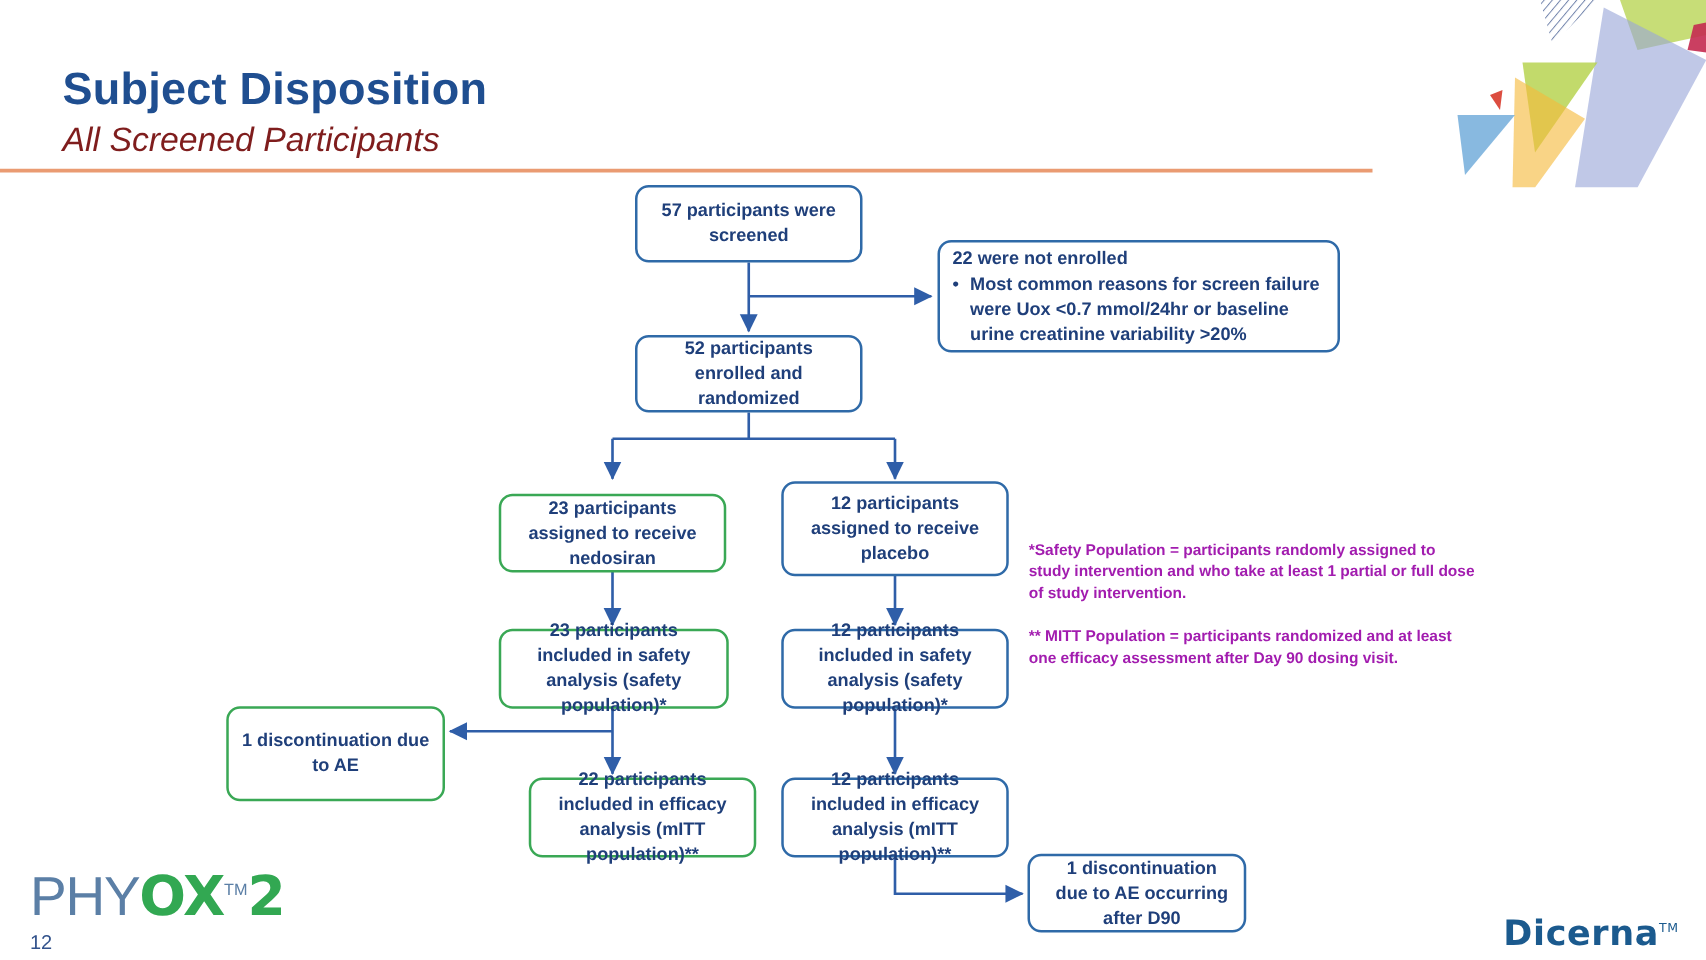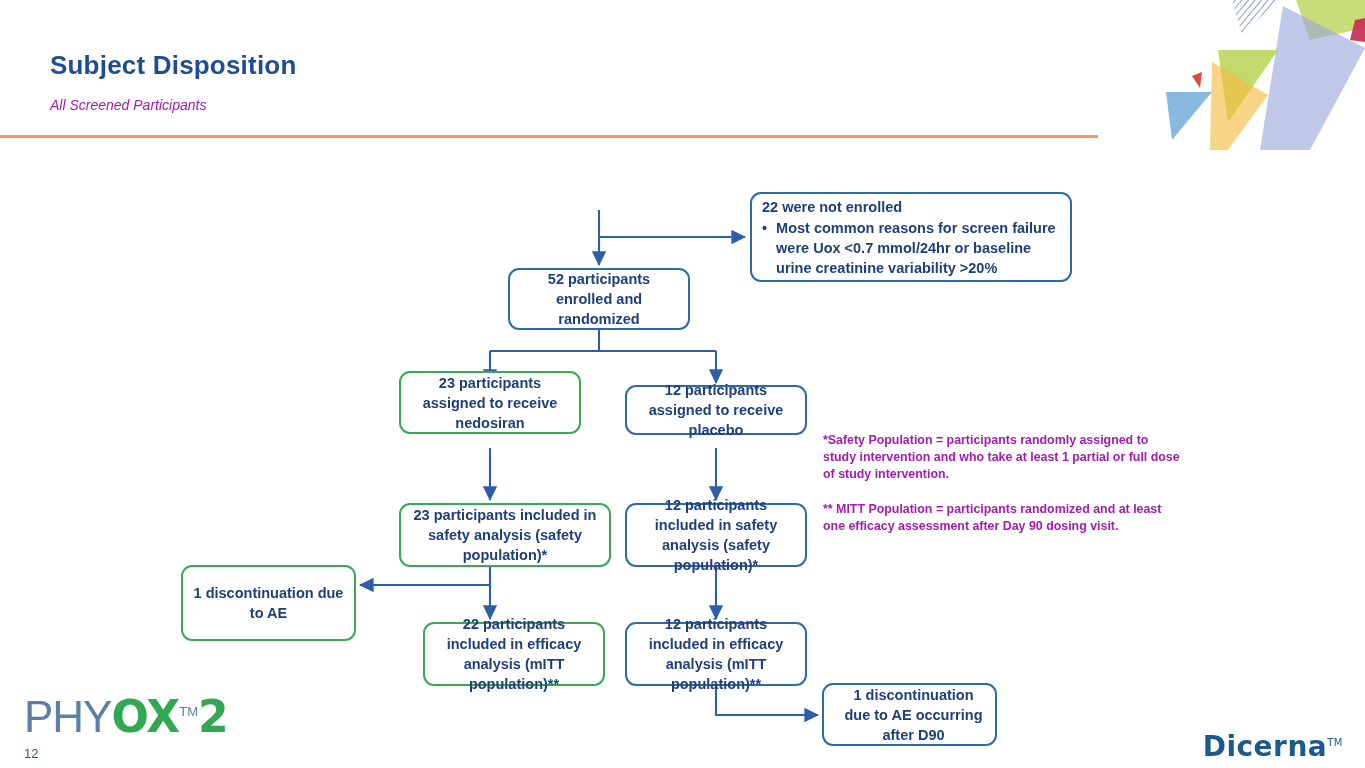--- a/index.html
+++ b/index.html
@@ -6,25 +6,25 @@
   body{
     width:1365px;height:768px;position:relative;overflow:hidden;
     background:#ffffff;
     font-family:"Liberation Sans", sans-serif;
   }
   .slide{position:absolute;inset:0;}
 
   
   .hdr-title{
     position:absolute;left:50px;top:50px;
-    font-size:26px;font-weight:bold;color:#1f4e90;letter-spacing:.2px;
+    font-size:36px;font-weight:bold;color:#1f4e90;letter-spacing:.2px;
   }
   .hdr-sub{
     position:absolute;left:50px;top:97px;
-    font-size:14px;font-style:italic;color:#a21caf;
+    font-size:27px;font-style:italic;color:#7f1d1d;
   }
   .hdr-rule{
     position:absolute;left:0;top:135px;width:1098px;height:3px;
     background:#ea9b72;
   }
 
   
   .deco{position:absolute;right:0;top:0;width:215px;height:150px;}
 
   
@@ -50,21 +50,21 @@
     position:absolute;color:#a21caf;font-size:12.4px;font-weight:bold;
     line-height:17px;white-space:pre-line;
   }
 
   
   .phyox{position:absolute;left:24px;top:690px;
     font-size:44px;line-height:44px;letter-spacing:-1px;white-space:nowrap;}
   .phyox .p1{color:#5b7fa6;font-weight:300;font-family:Liberation Sans, sans-serif;}
   .phyox .p2{color:#32a852;font-weight:bold;font-family:"DejaVu Sans",sans-serif;}
   .phyox .tm{font-size:13px;vertical-align:super;color:#5b7fa6;font-weight:normal;letter-spacing:0;}
-  .pagenum{position:absolute;left:24px;top:746px;font-size:13px;color:#33538c;}
+  .pagenum{position:absolute;left:24px;top:746px;font-size:16px;color:#33538c;}
   .dicerna{position:absolute;right:22px;top:730px;
     font-size:28px;font-weight:bold;color:#1b5a8e;letter-spacing:.5px;
     font-family:"DejaVu Sans",sans-serif;}
   .dicerna .tm{font-size:10px;vertical-align:super;font-weight:normal;}
 </style>
 </head>
 <body>
 
 <div class="slide">
 
@@ -110,44 +110,47 @@
 
       <path d="M490,567 L490,619" marker-end="url(#ah)"></path>
       <path d="M490,585 L360,585" marker-end="url(#ah)"></path>
 
       <path d="M716,567 L716,619" marker-end="url(#ah)"></path>
 
       <path d="M716,686 L716,715 L818,715" marker-end="url(#ah)"></path>
     </g>
   </svg>
 
+  <div class="box" style="left:508px;top:148px;width:182px;height:62px;">
+    <span class="inner">57 participants were screened</span>
+  </div>
 
   <div class="box left-align" style="left:750px;top:192px;width:322px;height:90px;">
     <div class="inner">
       <div>22 were not enrolled</div>
       <div class="bullet-row">
         <span class="bullet-dot">•</span>
         <span class="bullet-txt">Most common reasons for screen failure were Uox &lt;0.7 mmol/24hr or baseline urine creatinine variability &gt;20%</span>
       </div>
     </div>
   </div>
 
   <div class="box" style="left:508px;top:268px;width:182px;height:62px;">
     <span class="inner">52 participants enrolled and randomized</span>
   </div>
 
-  <div class="box green" style="left:399px;top:371px;width:182px;height:63px;">
+  <div class="box green" style="left:399px;top:395px;width:182px;height:63px;">
     <span class="inner">23 participants assigned to receive nedosiran</span>
   </div>
 
-  <div class="box" style="left:625px;top:385px;width:182px;height:50px;">
+  <div class="box" style="left:625px;top:385px;width:182px;height:76px;">
     <span class="inner">12 participants assigned to receive placebo</span>
   </div>
 
-  <div class="box green" style="left:399px;top:503px;width:212px;height:64px;">
+  <div class="box green" style="left:399px;top:503px;width:184px;height:64px;">
     <span class="inner">23 participants included in safety analysis (safety population)*</span>
   </div>
 
   <div class="box" style="left:625px;top:503px;width:182px;height:64px;">
     <span class="inner">12 participants included in safety analysis (safety population)*</span>
   </div>
 
   <div class="box green" style="left:181px;top:565px;width:175px;height:76px;">
     <span class="inner">1 discontinuation due to AE</span>
   </div>

